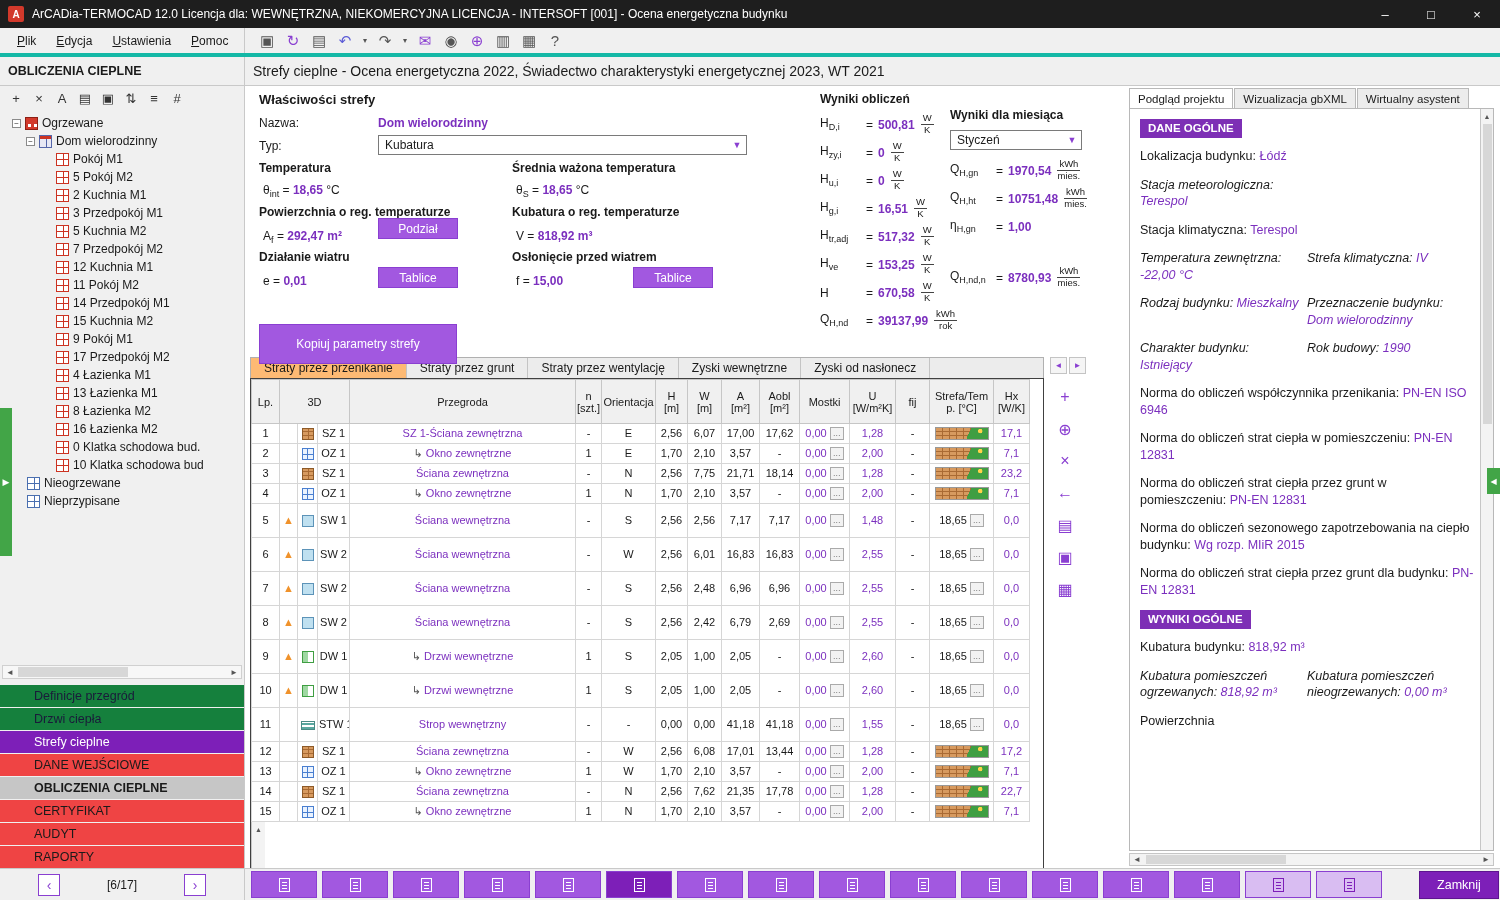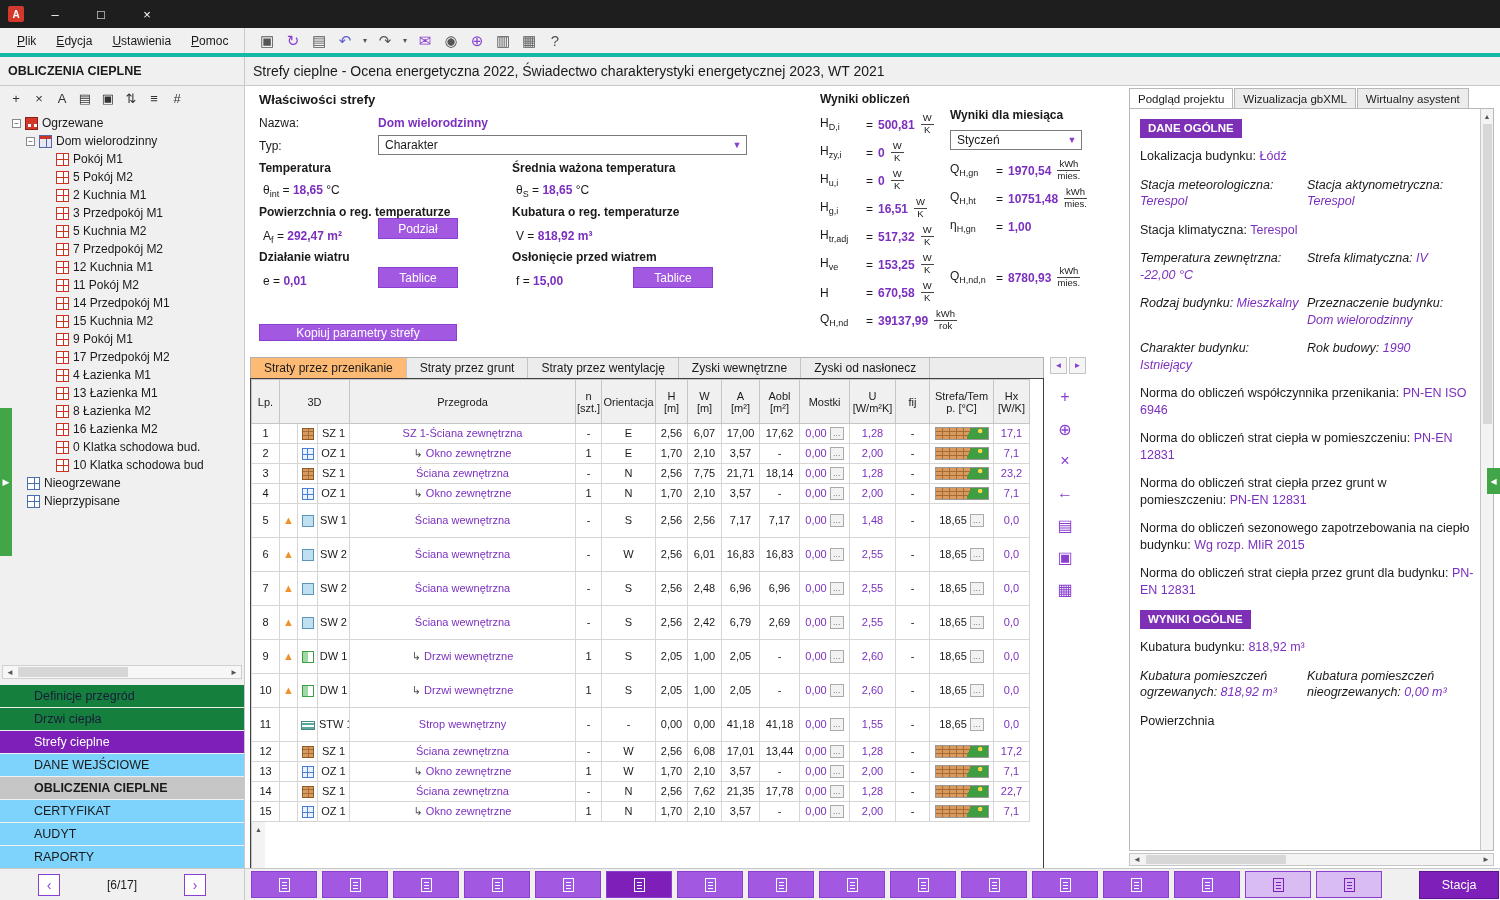--- a/index.html
+++ b/index.html
@@ -46,21 +46,21 @@
   .tico { width:13px; height:13px; flex:none; border:1px solid #b04030; background:#fff; }
   .tico.house { background:#d2392b; border-color:#8d1f14; background-image:linear-gradient(#fff 0 0),linear-gradient(#fff 0 0); background-size:3px 3px,3px 3px; background-position:2px 6px,8px 6px; background-repeat:no-repeat; }
   .tico.building { background:#e8e8f4; border-color:#5566aa; background-image:linear-gradient(#cc3322 0 0),linear-gradient(#5566aa 0 0); background-size:100% 3px,1px 100%; background-position:0 0,55% 0; background-repeat:no-repeat; }
   .tico.room { border-color:#cc3322; background-image:linear-gradient(#cc3322 0 0),linear-gradient(#cc3322 0 0); background-size:1px 100%,100% 1px; background-position:60% 0,0 55%; background-repeat:no-repeat; }
   .tico.blue { border-color:#4a6fb0; background-image:linear-gradient(#4a6fb0 0 0),linear-gradient(#4a6fb0 0 0); background-size:1px 100%,100% 1px; background-position:55% 0,0 50%; background-repeat:no-repeat; }
   .hscroll { height:14px; flex:none; margin:2px 2px; background:#f7f7f7; border:1px solid #d0d0d0; display:flex; align-items:center; }
   .hs-btn { width:14px; height:12px; font-size:8px; color:#555; display:flex; align-items:center; justify-content:center; }
   .hs-thumb { width:110px; height:10px; background:#d7d7d7; margin-left:1px; }
   .hs-btn.right { margin-left:auto; }
   .nav { margin-top:4px; display:flex; flex-direction:column; gap:1px; flex:none; }
-  .nav-item { height:22px; display:flex; align-items:center; padding-left:34px; font-size:12.5px; background:#7dd3fc; cursor:default; }
+  .nav-item { height:22px; display:flex; align-items:center; padding-left:34px; font-size:12.5px; background:#ef4444; cursor:default; }
   .nav-item.purple { background:#15803d; color:#1a1a3a; }
   .nav-item.purple-active { background:#7d1fb8; color:#fff; }
   .nav-item.gray-active { background:#c6c6c6; font-weight:bold; }
 
   
   .center { width:880px; flex:none; display:flex; flex-direction:column; background:#fff; min-height:0; }
   .props { height:271px; flex:none; position:relative; font-size:12px; }
   .abs { position:absolute; white-space:nowrap; }
   .blabel { font-weight:bold; }
   .pv { color:#7b2fbe; }
@@ -155,20 +155,21 @@
   .green-bar { position:absolute; left:0; top:408px; width:12px; height:148px; background:#42a547; color:#fff; display:flex; align-items:center; justify-content:center; font-size:9px; z-index:5; }
   .green-tab-right { position:absolute; right:0; top:468px; width:13px; height:26px; background:#42a547; color:#fff; display:flex; align-items:center; justify-content:center; font-size:8px; z-index:5; }
 </style>
 </head>
 <body>
 
 <div class="window">
 
   <div class="titlebar">
     <span class="app-icon">A</span>
+    <span class="tb-title">ArCADia-TERMOCAD 12.0 Licencja dla: WEWNĘTRZNA, NIEKOMERCYJNA LICENCJA - INTERSOFT [001] - Ocena energetyczna budynku</span>
     <span class="win-controls">
         <span class="win-btn">–</span>
         <span class="win-btn">□</span>
         <span class="win-btn">×</span>
       </span>
   </div>
 
   <div class="menurow">
     <div class="menu-left">
         <span class="menu-item"><span class="accel">P</span>lik</span>
@@ -324,21 +325,21 @@
 
     <div class="center">
       <div class="props">
         <span class="abs blabel" style="left:14px; top:6px; font-size:13px;">Właściwości strefy</span>
 
         <span class="abs" style="left:14px; top:30px;">Nazwa:</span>
         <span class="abs pvb" style="left:133px; top:30px;">Dom wielorodzinny</span>
 
         <span class="abs" style="left:14px; top:53px;">Typ:</span>
         <div class="dropdown" style="left:133px; top:49px; width:369px; height:20px;">
-          <span>Charakter</span>
+          <span>Kubatura</span>
           <span class="dd-arrow">▼</span>
         </div>
 
         <span class="abs blabel" style="left:14px; top:75px;">Temperatura</span>
         <span class="abs" style="left:18px; top:97px;">
           <span>θ</span><sub style="font-size:9px;">int</sub>
           <span>=</span>
           <span class="pvb">18,65</span>
           <span>°C</span>
         </span>
@@ -375,21 +376,21 @@
         <div class="pbutton" style="left:133px; top:181px; width:80px; height:21px;">Tablice</div>
 
         <span class="abs blabel" style="left:267px; top:164px;">Osłonięcie przed wiatrem</span>
         <span class="abs" style="left:271px; top:188px;">
           <span>f</span>
           <span>=</span>
           <span class="pvb">15,00</span>
         </span>
         <div class="pbutton" style="left:388px; top:181px; width:80px; height:21px;">Tablice</div>
 
-        <div class="pbutton" style="left:14px; top:238px; width:198px; height:17px;">Kopiuj parametry strefy</div>
+        <div class="pbutton" style="left:14px; top:238px; width:198px; height:40px;">Kopiuj parametry strefy</div>
 
         <div class="res-block">
           <div class="res-title">Wyniki obliczeń</div>
           <div>
               <div class="res-row">
                 <span class="res-sym">H<sub style="font-size: 9px;">D,i</sub></span>
                 <span class="res-eq">=</span>
                 <span class="res-val">500,81</span>
                 <span class="frac">
                   <span class="num">W</span>
@@ -864,21 +865,20 @@
 
     <div class="right-panel">
       <div class="rtabs">
           <div class="rtab active">Podgląd projektu</div>
           <div class="rtab">Wizualizacja gbXML</div>
           <div class="rtab">Wirtualny asystent</div>
         </div>
       <div class="rcontent-wrap">
         <div class="rcontent"><div class="chip">DANE OGÓLNE</div><div class="entry"><span class="lbl">Lokalizacja budynku: </span><span class="val">Łódź</span></div><div class="two">
               <div class="cell"><span class="lbl">Stacja meteorologiczna: </span><span class="val">Terespol</span></div>
-              <div class="cell"><span class="lbl">Stacja aktynometryczna: </span><span class="val">Terespol</span></div>
             </div><div class="entry"><span class="lbl">Stacja klimatyczna: </span><span class="val">Terespol</span></div><div class="two">
               <div class="cell"><span class="lbl">Temperatura zewnętrzna: </span><span class="val">-22,00 °C</span></div>
               <div class="cell"><span class="lbl">Strefa klimatyczna: </span><span class="val">IV</span></div>
             </div><div class="two">
               <div class="cell"><span class="lbl">Rodzaj budynku: </span><span class="val">Mieszkalny</span></div>
               <div class="cell"><span class="lbl">Przeznaczenie budynku: </span><span class="val">Dom wielorodzinny</span></div>
             </div><div class="two">
               <div class="cell"><span class="lbl">Charakter budynku: </span><span class="val">Istniejący</span></div>
               <div class="cell"><span class="lbl">Rok budowy: </span><span class="val">1990</span></div>
             </div><div class="entry"><span class="lbl">Norma do obliczeń współczynnika przenikania: </span><span class="val">PN-EN ISO 6946</span></div><div class="entry"><span class="lbl">Norma do obliczeń strat ciepła w pomieszczeniu: </span><span class="val">PN-EN 12831</span></div><div class="entry"><span class="lbl">Norma do obliczeń strat ciepła przez grunt w pomieszczeniu: </span><span class="val">PN-EN 12831</span></div><div class="entry"><span class="lbl">Norma do obliczeń sezonowego zapotrzebowania na ciepło budynku: </span><span class="val">Wg rozp. MIiR 2015</span></div><div class="entry"><span class="lbl">Norma do obliczeń strat ciepła przez grunt dla budynku: </span><span class="val">PN-EN 12831</span></div><div class="chip">WYNIKI OGÓLNE</div><div class="entry"><span class="lbl">Kubatura budynku: </span><span class="val">818,92 m³</span></div><div class="two">
@@ -947,18 +947,18 @@
         <div class="bbtn">
           <span class="doc-ico"></span>
         </div>
         <div class="bbtn light">
           <span class="doc-ico"></span>
         </div>
         <div class="bbtn light">
           <span class="doc-ico"></span>
         </div>
       </div>
-    <div class="close-btn" style="align-self:center;">Stacja</div>
+    <div class="close-btn" style="align-self:center;">Zamknij</div>
   </div>
 
   <div class="green-bar">▶</div>
   <div class="green-tab-right">◀</div>
 </div>
 
 </body></html>

